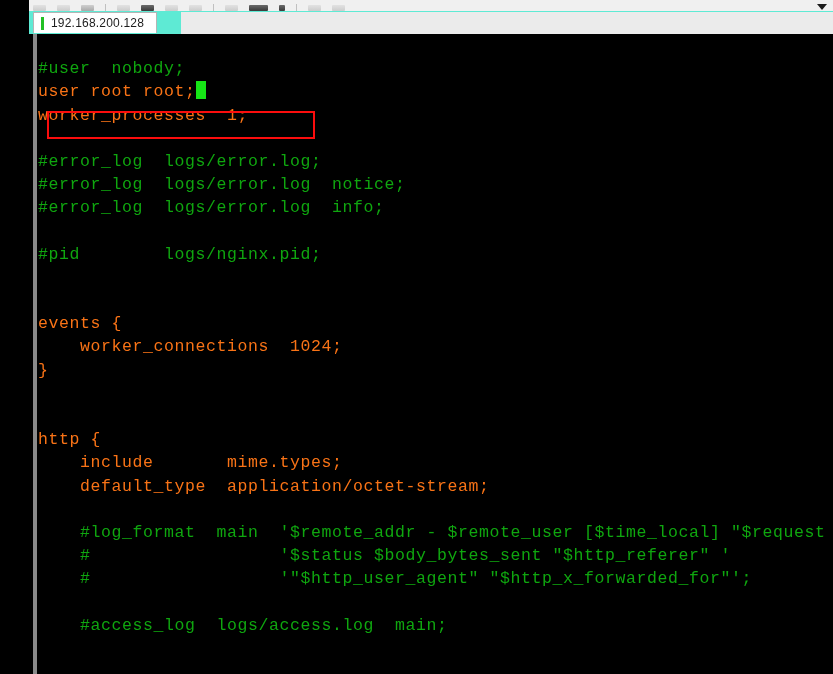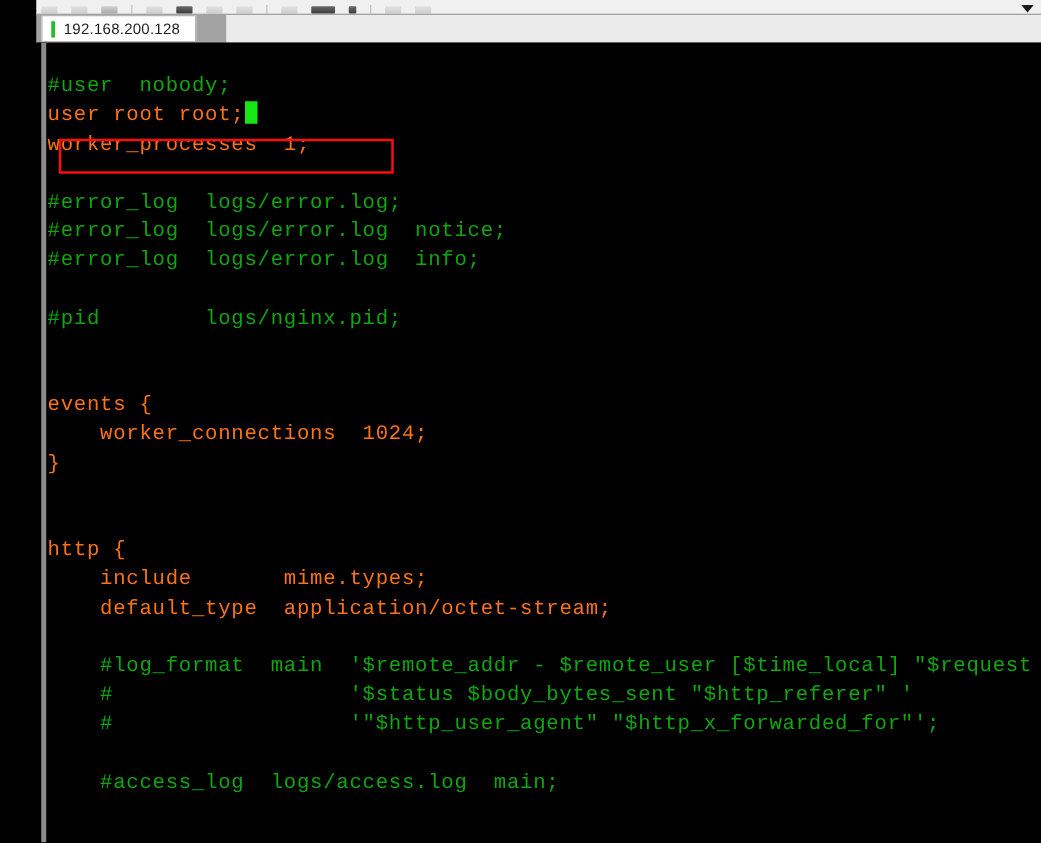--- a/index.html
+++ b/index.html
@@ -58,21 +58,21 @@
     border-left: 5px solid transparent;
     border-right: 5px solid transparent;
     border-top: 6px solid #1b1b1b;
   }
 
   
   .tabbar {
     position: absolute;
     left: 29px; top: 11px;
     width: 804px; height: 23px;
-    background: #a3a3a3;
+    background: #5eead4;
     border-bottom: 1px solid #9a9a9a;
   }
   .tab {
     position: absolute;
     left: 4px; top: 1px;
     height: 21px;
     background: #ffffff;
     border: 1px solid #b5b5b5;
     border-bottom: none;
     display: flex;

